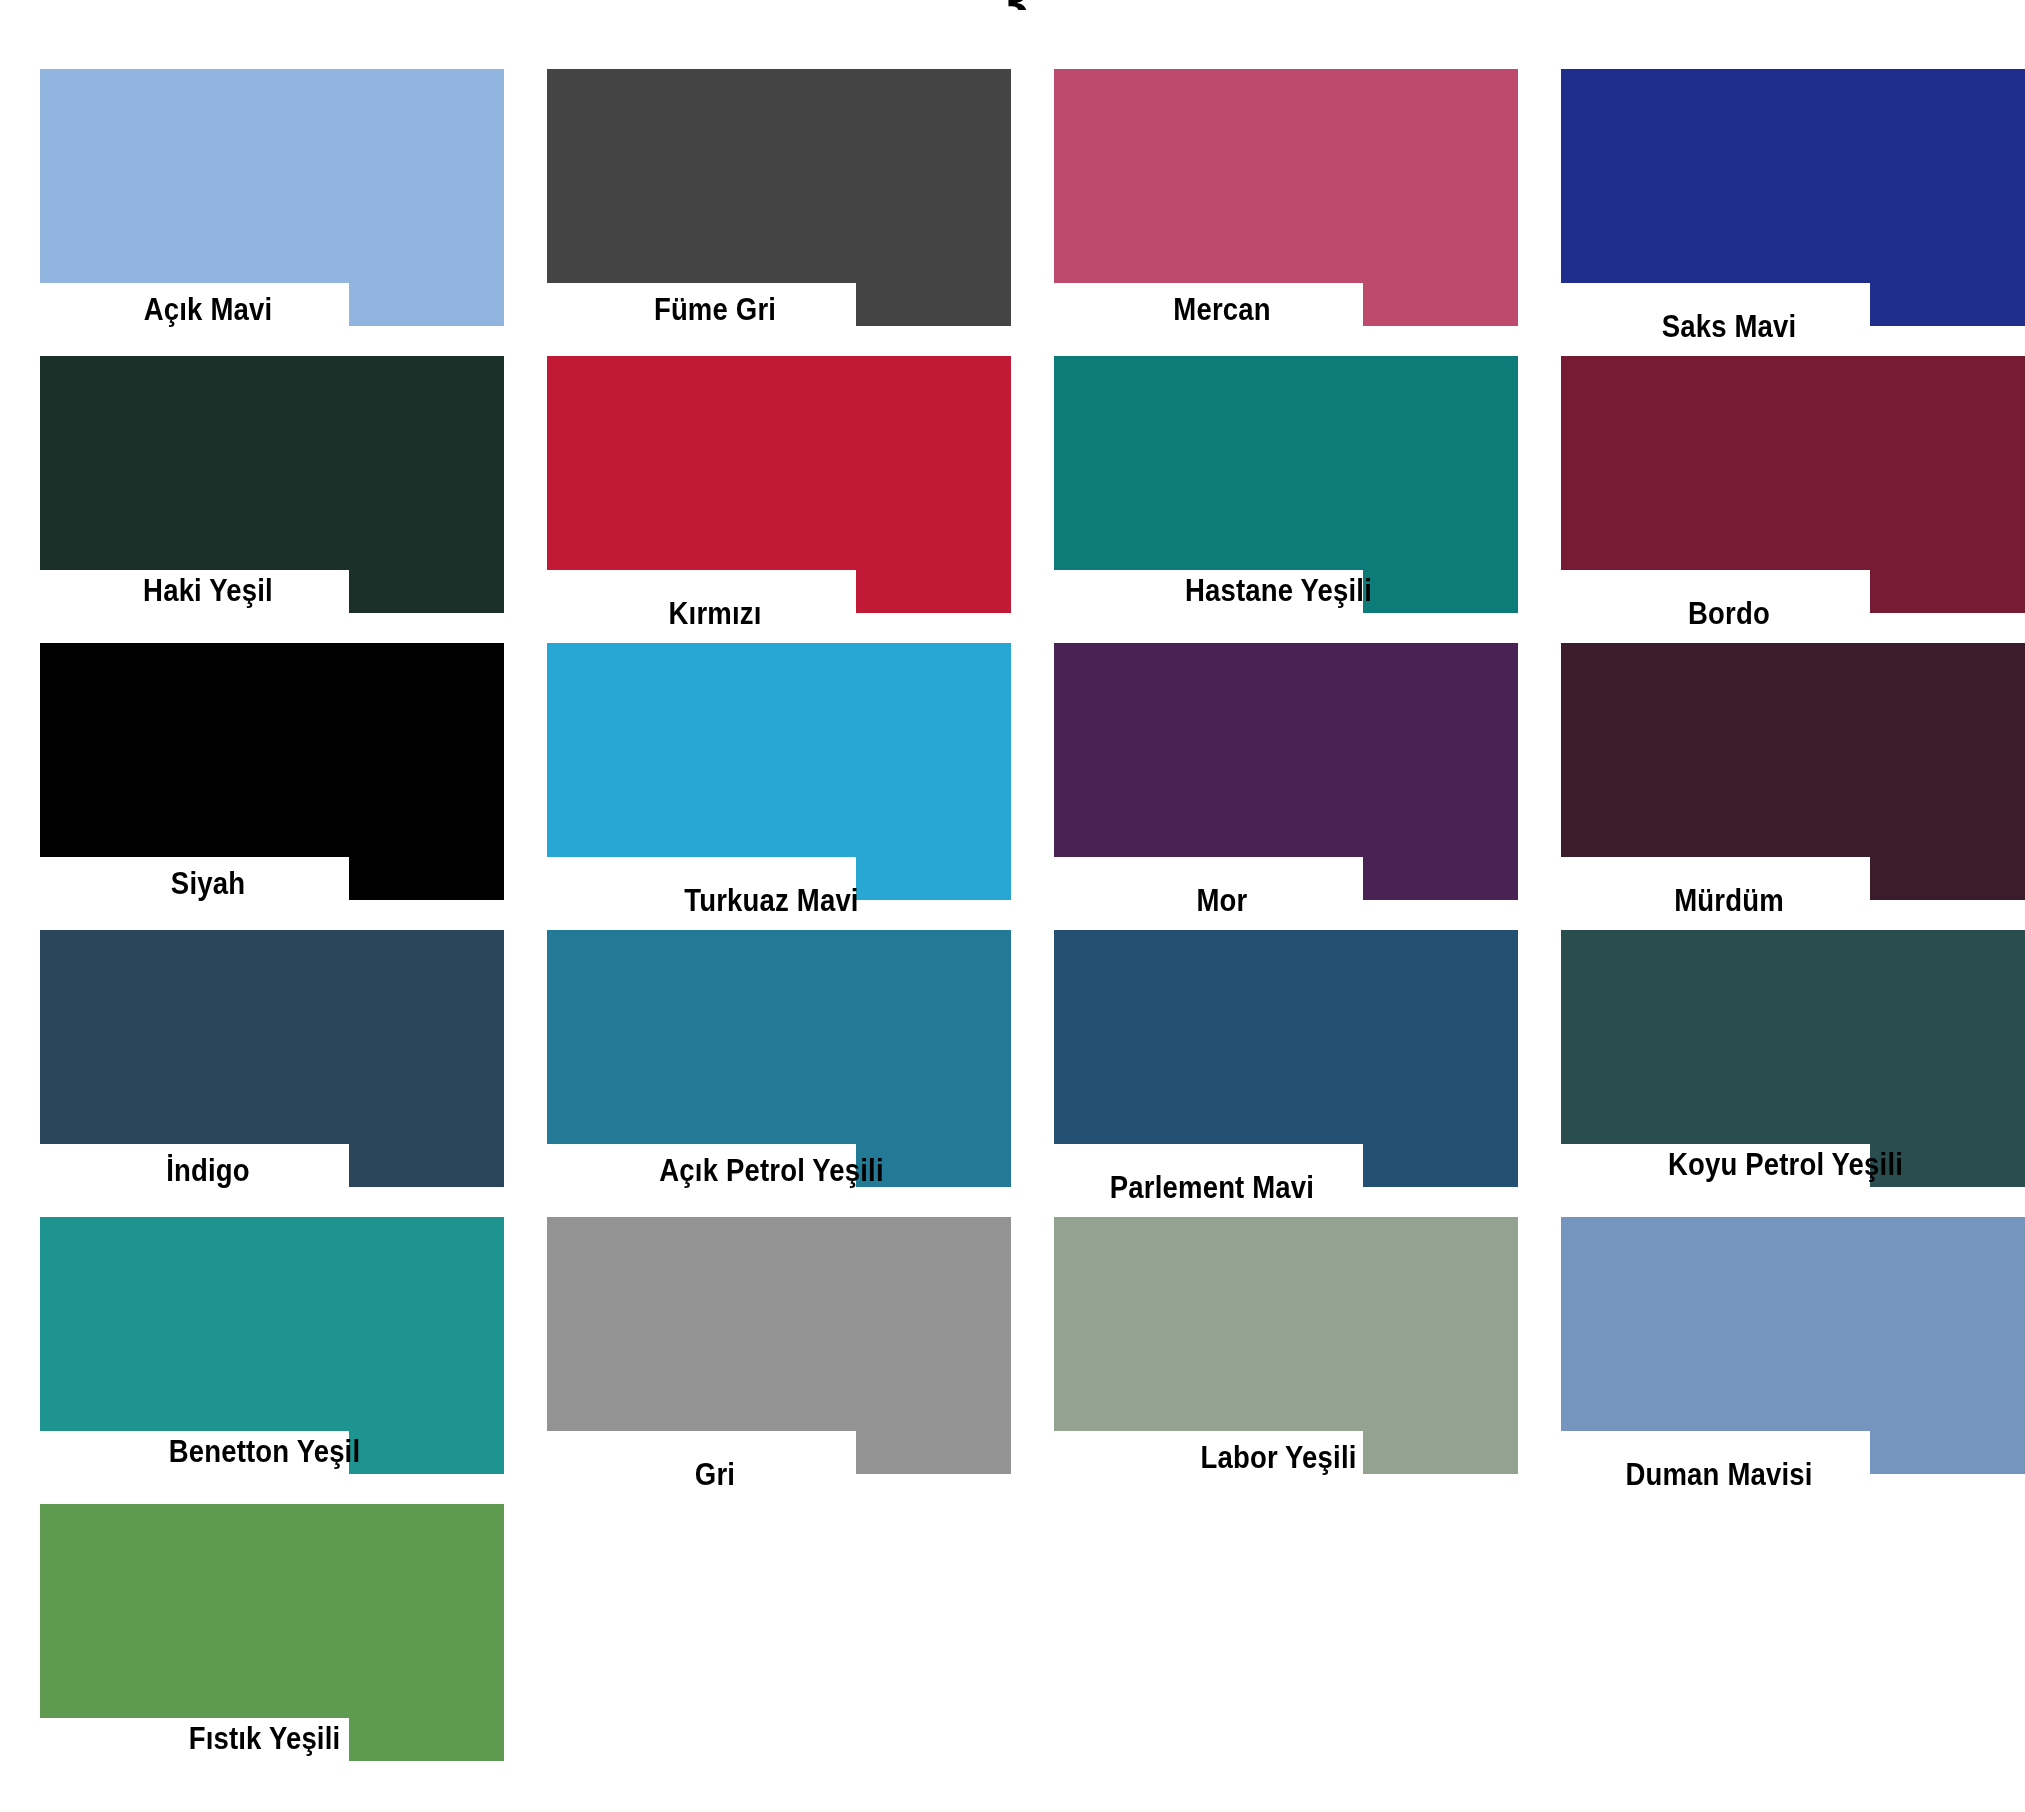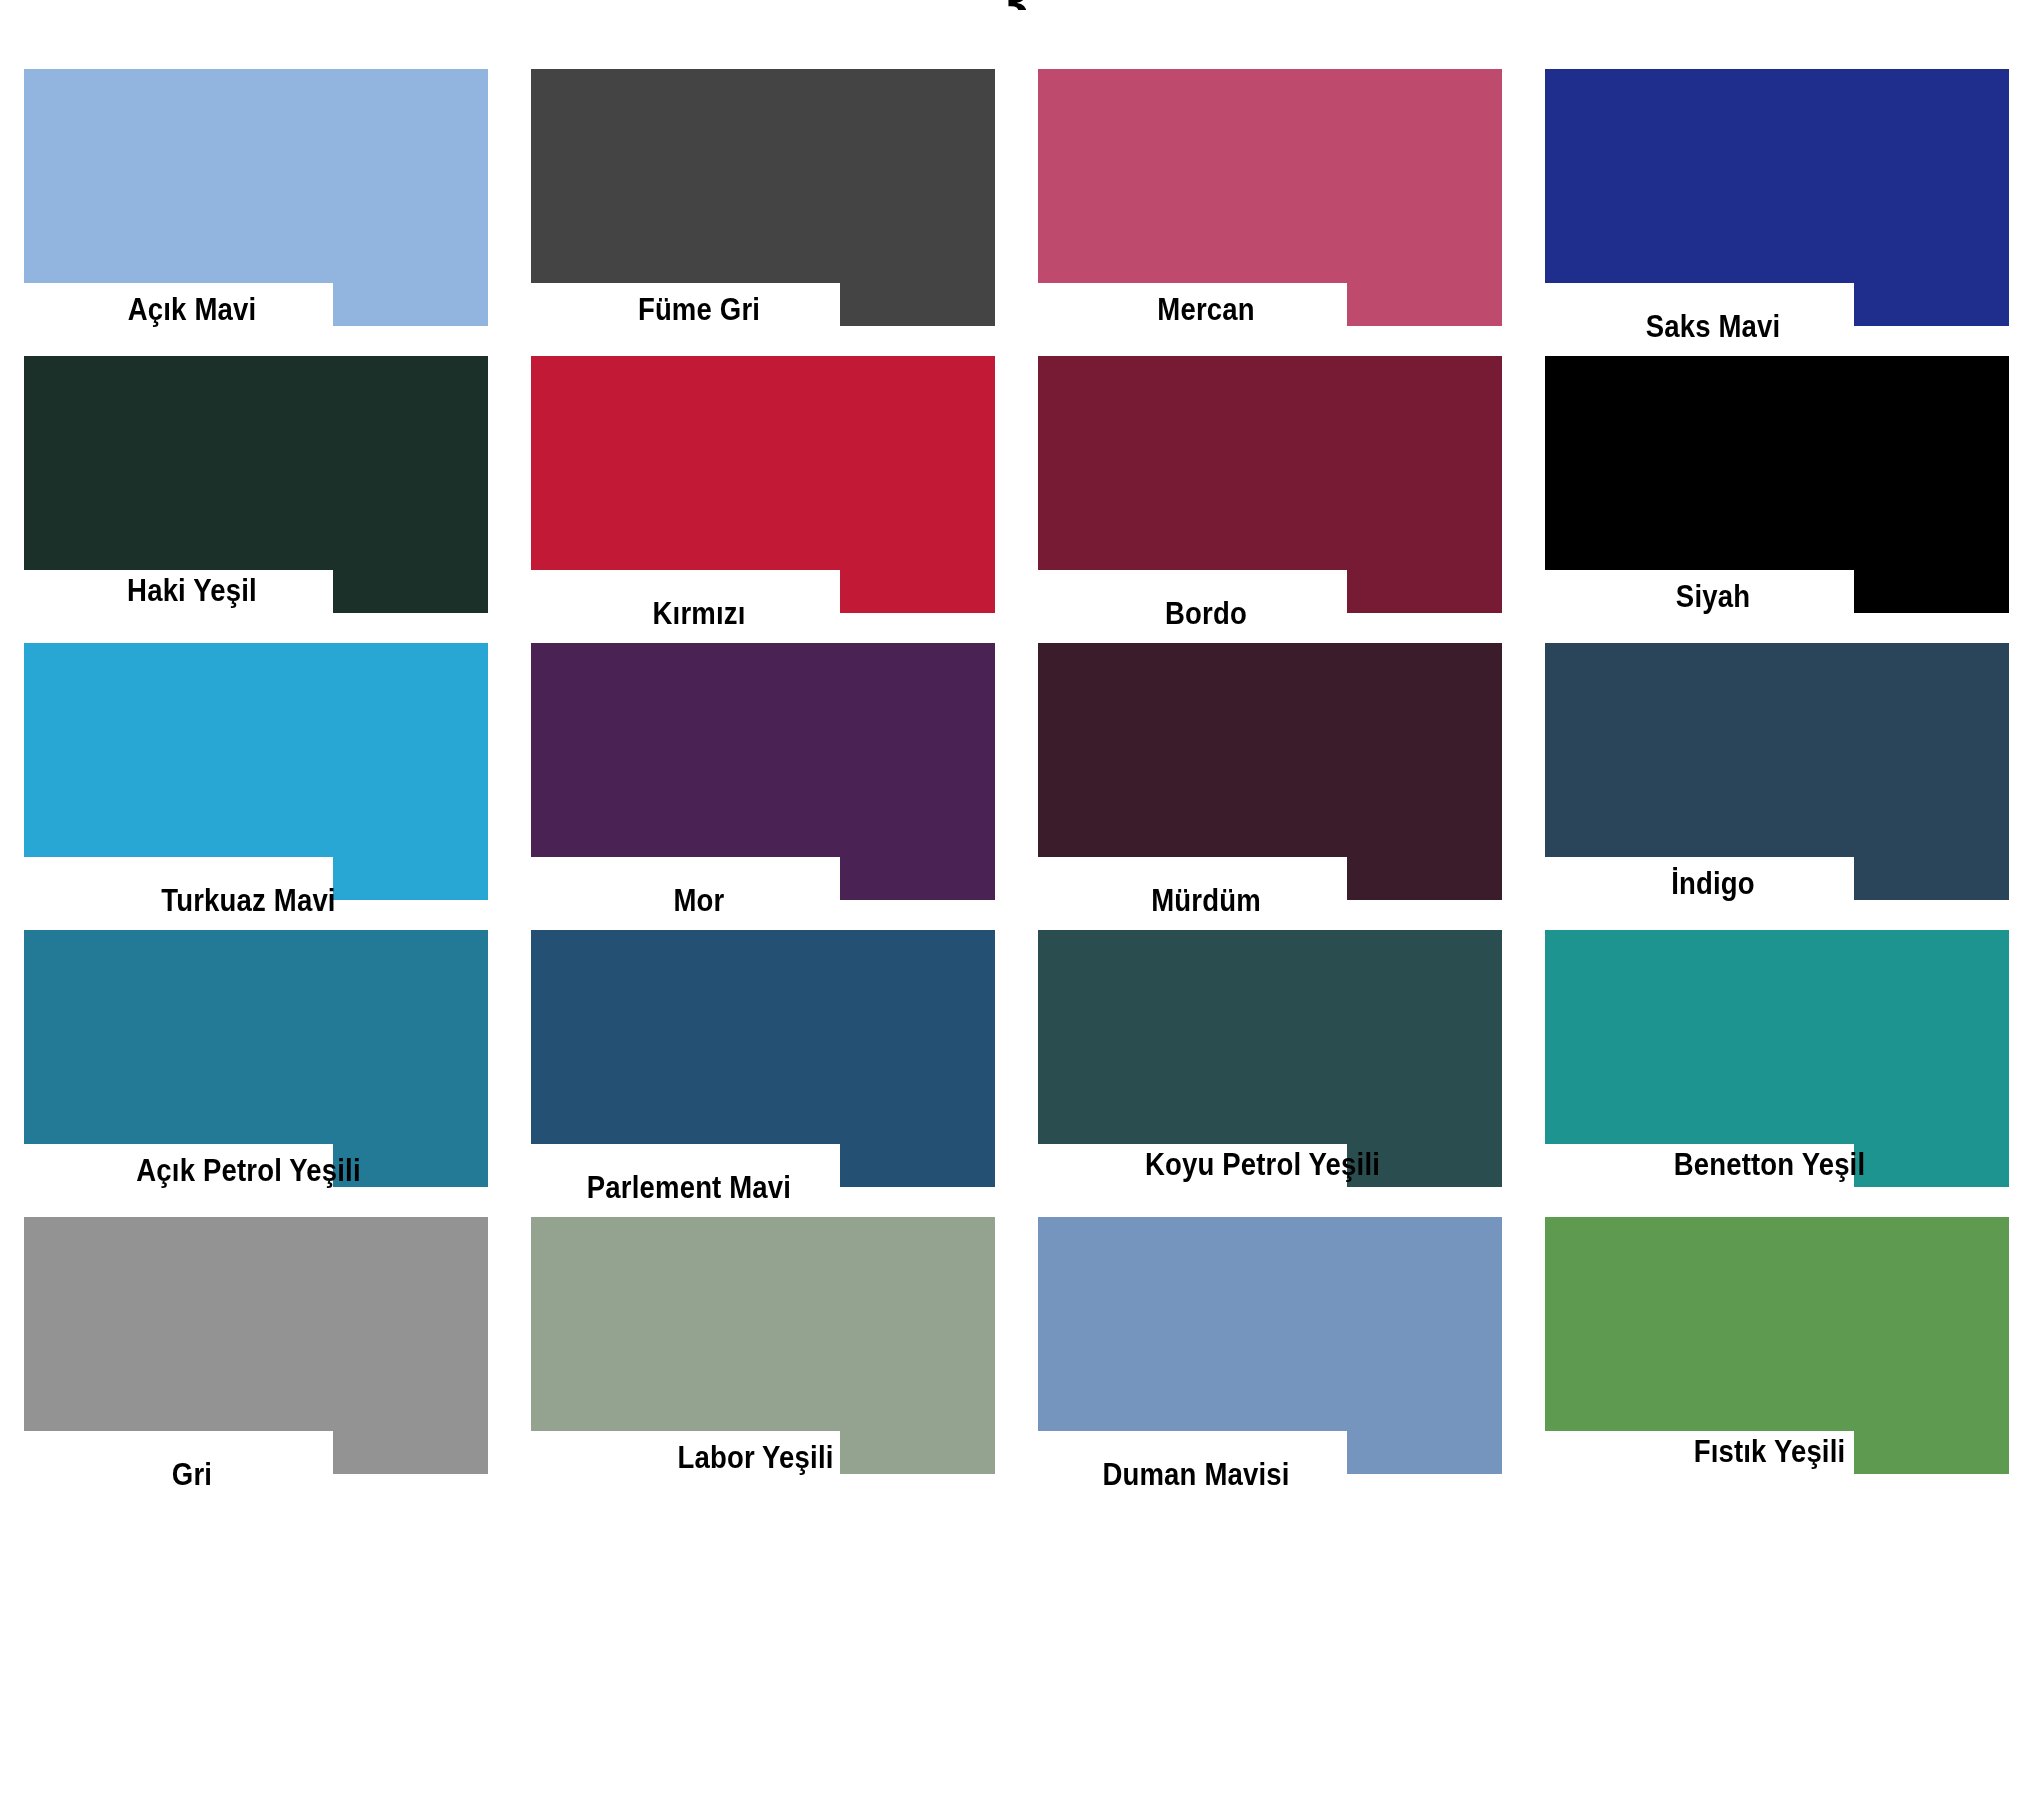--- a/index.html
+++ b/index.html
@@ -30,21 +30,21 @@
     color: #000000;
     letter-spacing: -0.7px;
     overflow: hidden;
     height: 34px;
   }
 
   
   #swatch-grid {
     position: absolute;
     top: 69px;
-    left: 24px;
+    left: 40px;
     width: 1972px;
     display: grid;
     grid-template-columns: repeat(4, 464px);
     column-gap: 43px;
     grid-auto-rows: 287px;
     row-gap: 0px;
   }
 
   .swatch-cell {
     position: relative;
@@ -127,20 +127,25 @@
     <div class="swatch-cell lbl-high">
       <div class="swatch-plate" title="Haki Yeşil" style="background: rgb(28, 48, 42);"></div>
       <div class="swatch-notch"></div>
       <div class="swatch-label">Haki Yeşil</div>
     </div>
     <div class="swatch-cell lbl-low">
       <div class="swatch-plate" title="Kırmızı" style="background: rgb(194, 25, 54);"></div>
       <div class="swatch-notch"></div>
       <div class="swatch-label">Kırmızı</div>
     </div>
+    <div class="swatch-cell lbl-high lbl-wide">
+      <div class="swatch-plate" title="Hastane Yeşili" style="background: rgb(13, 123, 120);"></div>
+      <div class="swatch-notch"></div>
+      <div class="swatch-label">Hastane Yeşili</div>
+    </div>
     <div class="swatch-cell lbl-low">
       <div class="swatch-plate" title="Bordo" style="background: rgb(119, 26, 52);"></div>
       <div class="swatch-notch"></div>
       <div class="swatch-label">Bordo</div>
     </div>
     <div class="swatch-cell">
       <div class="swatch-plate" title="Siyah" style="background: rgb(0, 0, 0);"></div>
       <div class="swatch-notch"></div>
       <div class="swatch-label">Siyah</div>
     </div>

